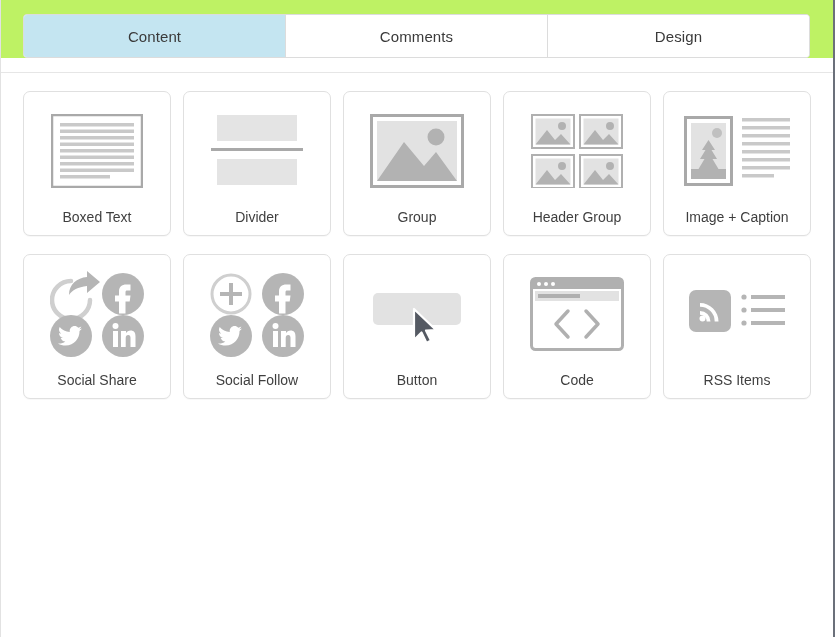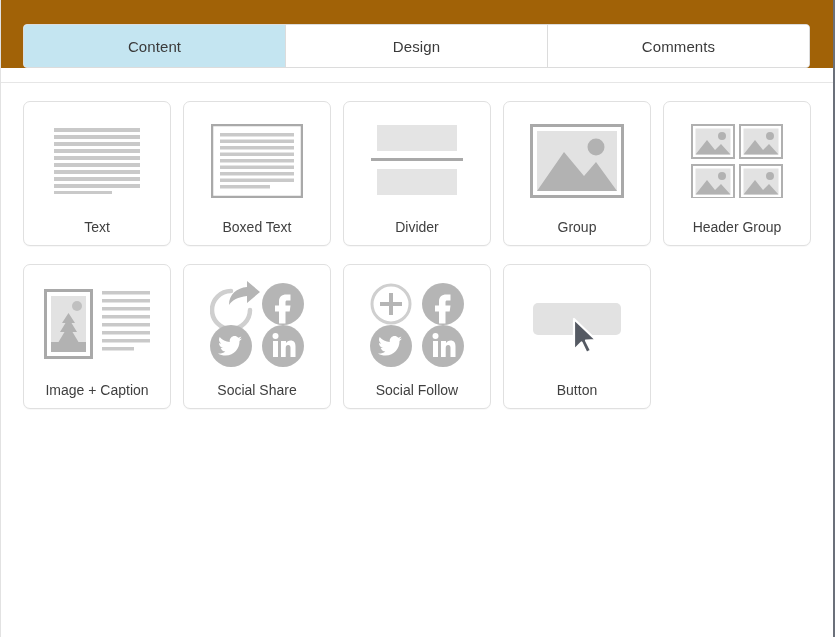--- a/index.html
+++ b/index.html
@@ -14,22 +14,22 @@
     position: relative;
     width: 835px;
     height: 637px;
     background: #ffffff;
     border-left: 1px solid #e2e2e2;
     border-right: 2px solid #6b707a;
   }
 
   
   .tabbar-wrap {
-    padding: 24px 22px 0 22px;
-    background: #a16207;
+    padding: 14px 22px 0 22px;
+    background: #bef264;
   }
   .tabbar {
     display: flex;
     width: 787px;
     height: 44px;
     border: 1px solid #dcdcdc;
     border-radius: 4px;
     overflow: hidden;
     background: #ffffff;
   }
@@ -97,50 +97,31 @@
 <body>
 
 <div class="app-frame">
 
   <div class="tabbar-wrap">
     <div class="tabbar">
       <div class="tab active">
         <span>Content</span>
       </div>
       <div class="tab">
+        <span>Comments</span>
+      </div>
+      <div class="tab">
         <span>Design</span>
-      </div>
-      <div class="tab">
-        <span>Comments</span>
       </div>
     </div>
   </div>
   <div class="tabbar-divider"></div>
 
   <div class="grid">
 
-    <div class="tile">
-      <div class="tile-art">
-        <svg width="86" height="66" viewBox="0 0 86 66">
-          <g fill="#c9c9c9">
-            <rect x="0" y="0" width="86" height="4"></rect>
-              <rect x="0" y="7" width="86" height="4"></rect>
-            <rect x="0" y="14" width="86" height="4"></rect>
-              <rect x="0" y="21" width="86" height="4"></rect>
-            <rect x="0" y="28" width="86" height="4"></rect>
-              <rect x="0" y="35" width="86" height="4"></rect>
-            <rect x="0" y="42" width="86" height="4"></rect>
-              <rect x="0" y="49" width="86" height="4"></rect>
-            <rect x="0" y="56" width="86" height="4"></rect>
-              <rect x="0" y="63" width="58" height="4"></rect>
-          </g>
-        </svg>
-      </div>
-      <div class="tile-label">Text</div>
-    </div>
 
     <div class="tile">
       <div class="tile-art">
         <svg width="92" height="74" viewBox="0 0 92 74">
           <rect x="1" y="1" width="90" height="72" fill="none" stroke="#a9a9a9" stroke-width="2.5"></rect>
           <g fill="#c9c9c9">
             <rect x="9" y="9" width="74" height="3.5"></rect>
               <rect x="9" y="15.5" width="74" height="3.5"></rect>
             <rect x="9" y="22" width="74" height="3.5"></rect>
               <rect x="9" y="28.5" width="74" height="3.5"></rect>
@@ -298,18 +279,55 @@
       <div class="tile-art">
         <svg width="96" height="62" viewBox="0 0 96 62">
           <rect x="4" y="10" width="88" height="32" rx="5" fill="#e2e2e2"></rect>
           <path d="M45 26 L45 57 L52.5 49.5 L57.5 60 L62 57.5 L57 47.5 L67 47 Z" fill="#555a63" stroke="#ffffff" stroke-width="2.2" stroke-linejoin="round"></path>
         </svg>
       </div>
       <div class="tile-label">Button</div>
     </div>
 
 
-
-
+    <div class="tile">
+      <div class="tile-art">
+        <svg width="94" height="74" viewBox="0 0 94 74">
+          <rect x="1.5" y="1.5" width="91" height="71" rx="4" fill="#ffffff" stroke="#b0b0b0" stroke-width="3"></rect>
+          <path d="M1.5 6 a4.5 4.5 0 0 1 4.5 -4.5 h82 a4.5 4.5 0 0 1 4.5 4.5 v6 h-91 z" fill="#b0b0b0"></path>
+          <circle cx="9" cy="7" r="2" fill="#ffffff"></circle>
+          <circle cx="16" cy="7" r="2" fill="#ffffff"></circle>
+          <circle cx="23" cy="7" r="2" fill="#ffffff"></circle>
+          <rect x="5" y="14" width="84" height="10" fill="#e2e2e2"></rect>
+          <rect x="8" y="17" width="42" height="4" fill="#b0b0b0"></rect>
+          <path d="M38 34 L26 47 L38 60" fill="none" stroke="#b0b0b0" stroke-width="3.5" stroke-linecap="round" stroke-linejoin="round"></path>
+          <path d="M56 34 L68 47 L56 60" fill="none" stroke="#b0b0b0" stroke-width="3.5" stroke-linecap="round" stroke-linejoin="round"></path>
+        </svg>
+      </div>
+      <div class="tile-label">Code</div>
+    </div>
+
+
+    <div class="tile">
+      <div class="tile-art">
+        <svg width="96" height="48" viewBox="0 0 96 48">
+          <rect x="0" y="0" width="42" height="42" rx="7" fill="#b5b5b5"></rect>
+          <g transform="translate(11,10)" fill="#ffffff">
+            <circle cx="2.5" cy="18.5" r="3"></circle>
+            <path d="M0 11 a10.5 10.5 0 0 1 10.5 10.5 h-3.8 a6.7 6.7 0 0 0 -6.7 -6.7 z"></path>
+            <path d="M0 3 a18.5 18.5 0 0 1 18.5 18.5 h-3.8 a14.7 14.7 0 0 0 -14.7 -14.7 z"></path>
+          </g>
+          <g>
+            <circle cx="55" cy="7" r="2.6" fill="#b5b5b5"></circle>
+            <rect x="62" y="5" width="34" height="4" fill="#b5b5b5"></rect>
+            <circle cx="55" cy="20" r="2.6" fill="#b5b5b5"></circle>
+            <rect x="62" y="18" width="34" height="4" fill="#b5b5b5"></rect>
+            <circle cx="55" cy="33" r="2.6" fill="#b5b5b5"></circle>
+            <rect x="62" y="31" width="34" height="4" fill="#b5b5b5"></rect>
+          </g>
+        </svg>
+      </div>
+      <div class="tile-label">RSS Items</div>
+    </div>
 
 
   </div>
 </div>
 
 </body></html>

